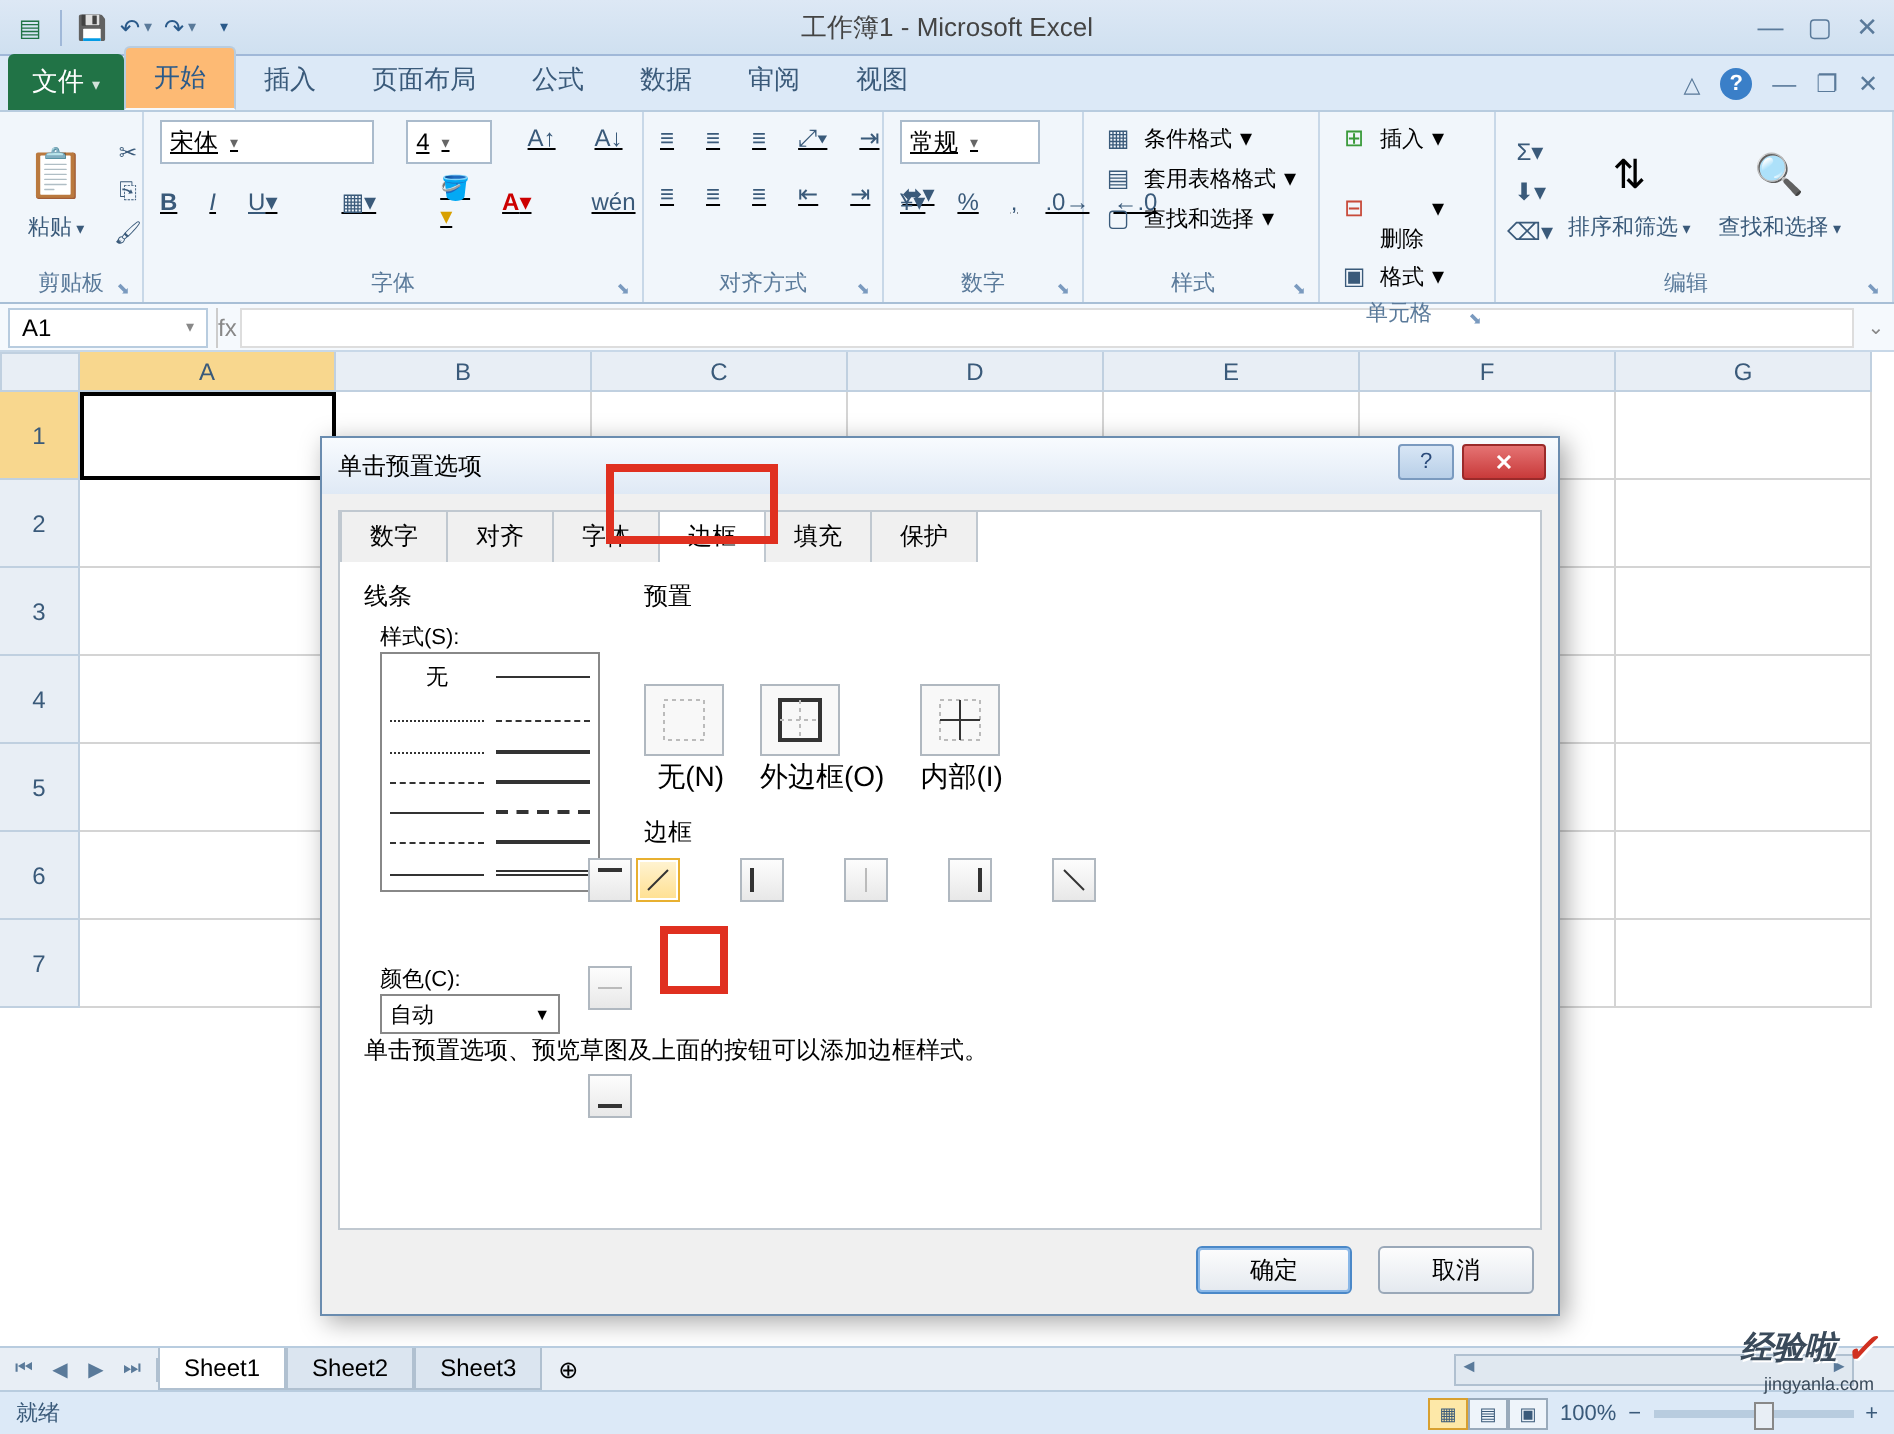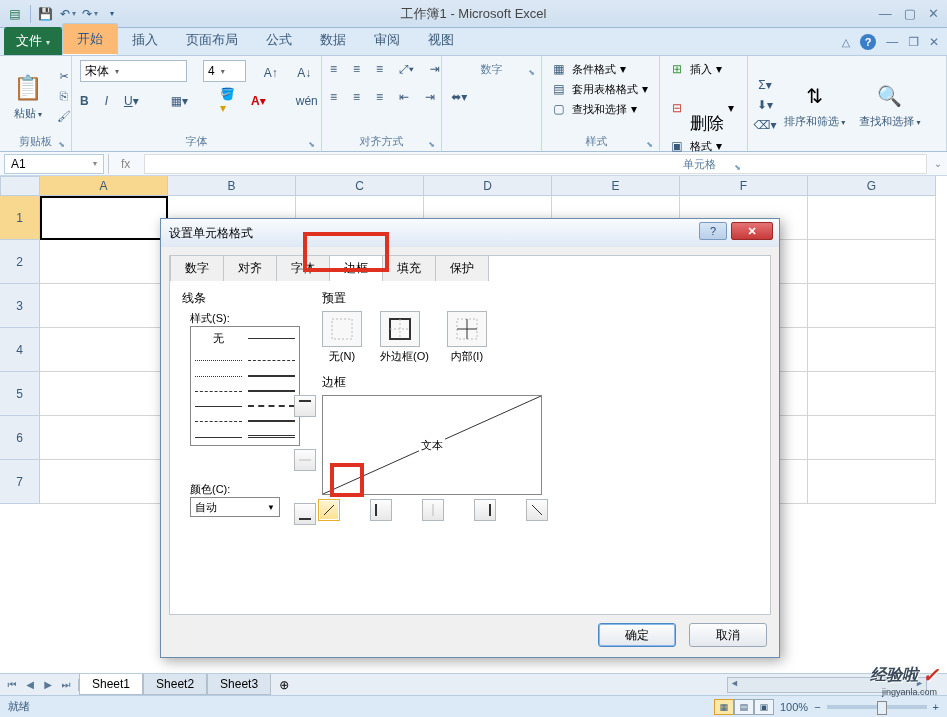--- a/index.html
+++ b/index.html
@@ -29,30 +29,30 @@
 .ribbon-group { border-right: 1px solid #c8d8e8; padding: 4px 8px 2px; display: flex; flex-direction: column; }
 .ribbon-group-body { flex: 1; display: flex; align-items: center; gap: 6px; }
 .ribbon-group-label { text-align: center; font-size: 11px; color: #5a7a9a; padding-top: 2px; position:relative; }
 .ribbon-group-label::after { content:"⬊"; font-size:8px; position:absolute; right:-2px; bottom:0; color:#7a9abf; }
 .big-btn { display: flex; flex-direction: column; align-items: center; gap: 2px; padding: 2px 4px; }
 .big-btn-icon { width: 32px; height: 32px; display: flex; align-items: center; justify-content: center; font-size: 24px; }
 .big-btn-label { font-size: 11px; color: #3a5a7a; }
 .big-btn-label::after { content:" ▾"; font-size:8px; }
 .mini-col { display: flex; flex-direction: column; gap: 2px; }
 .mini-btn { width: 20px; height: 18px; display: flex; align-items: center; justify-content: center; font-size: 11px; color: #3a5a7a; }
-.font-row { display: flex; align-items: flex-end; gap: 16px; margin-bottom: 4px; }
+.font-row { display: flex; align-items: flex-start; gap: 16px; margin-bottom: 4px; text-decoration: underline; }
 .font-sel { border: 1px solid #abc; background: #fff; height: 22px; padding: 0 4px; font-size: 12px; display: flex; align-items: center; }
 .font-sel::after { content:"▾"; font-size:8px; margin-left:6px; color:#666; }
 .sm-icon { width:18px; height:18px; display:flex; align-items:center; justify-content:center; font-size:12px; color:#3a5a7a; }
 
 
 .formula-bar { height: 24px; display: flex; align-items: center; border-bottom: 1px solid #c8d8e8; background: #f5f9fd; justify-content: space-between; }
 .name-box { width: 100px; border: 1px solid #b8ccdf; background: #fff; margin: 2px 4px; height: 20px; display: flex; align-items: center; padding: 0 6px; font-size: 12px; }
 .name-box::after { content:"▾"; margin-left:auto; font-size:8px; color:#888; }
-.fx-label { padding: 0 12px; color: #888; border-left: 1px solid #ccc; height:20px; display:flex; align-items:center; }
+.fx-label { padding: 0 0; color: #888; border-left: 1px solid #ccc; height:20px; display:flex; align-items:center; }
 .formula-input { flex: 1; background: #fff; height: 20px; border:1px solid #ddd; margin:2px; }
 .fbar-exp { width:18px; text-align:center; color:#888; font-size:10px; }
 
 
 .spreadsheet { position: relative; }
 .col-headers { display: flex; height: 20px; }
 .corner { width: 40px; background: #e8eef5; border: 1px solid #c0d0e0; }
 .col-h { flex: 0 0 128px; background: #e8eef5; border-right: 1px solid #c0d0e0; border-bottom: 1px solid #c0d0e0; text-align: center; font-size: 12px; color: #3a5a7a; line-height: 20px; }
 .col-h.sel { background: #f8d78e; }
 .rows { }
@@ -80,21 +80,21 @@
 .line-sample { border-bottom: 1px solid #333; height: 8px; }
 .line-sample.dashed { border-bottom-style: dashed; }
 .line-sample.dotted { border-bottom-style: dotted; }
 .line-sample.thick { border-bottom-width: 2px; }
 .line-sample.double { border-bottom: 3px double #333; height:8px; }
 .color-row { margin-top: 8px; }
 .color-sel { border:1px solid #888; width:90px; height:20px; display:flex; align-items:center; padding:0 4px; font-size:11px; justify-content:space-between; }
 .color-sel::after { content:"▼"; font-size:8px; }
 .preset-section { margin-left: 140px; }
 .preset-btns { display: flex; gap: 18px; margin: 4px 0 10px; }
-.preset-btn { text-align: center; font-size: 11px; }
+.preset-btn { text-align: right; font-size: 14px; margin-top: 31px; }
 .preset-icon { width: 40px; height: 36px; border: 1px solid #b0b8c0; background:#f8f8f8; margin-bottom: 2px; display:flex; align-items:center; justify-content:center; }
 .preset-icon svg { width:28px; height:28px; }
 .border-preview { position: relative; margin-left:140px; }
 .border-btns-left { position:absolute; left:-28px; top:0; display:flex; flex-direction:column; gap:32px; }
 .border-btns-bottom { display:flex; gap:30px; margin-top:4px; margin-left:-4px; }
 .bbtn { width:22px; height:22px; border:1px solid #b0b8c0; background:linear-gradient(#fdfdfd,#e8e8e8); display:flex; align-items:center; justify-content:center; }
 .bbtn.sel { border:1px solid #e8b030; background: linear-gradient(#fff4d4,#ffe090); box-shadow: inset 0 0 0 1px #fff; }
 .preview-box { width:220px; height:100px; border:1px solid #888; background:#fff; position:relative; }
 .preview-box .diag { position:absolute; left:0; top:0; width:100%; height:100%; }
 .preview-text { position:absolute; left:50%; top:50%; transform:translate(-50%,-50%); font-size:11px; background:#fff; padding:0 2px; }
@@ -227,36 +227,48 @@
         <span class="sm-icon">≡</span>
         <span class="sm-icon">⇤</span>
         <span class="sm-icon">⇥</span>
         <span class="sm-icon">⬌▾</span>
       </div>
     </div>
     <div class="ribbon-group-label">对齐方式</div>
   </div>
 
   <div class="ribbon-group" style="width:100px;">
+    <div class="ribbon-group-body" style="flex-direction:column; align-items:stretch;">
+      <div class="font-row">
+        <div class="font-sel" style="width:70px;">常规</div>
+      </div>
+      <div class="font-row">
+        <span class="sm-icon">¥▾</span>
+        <span class="sm-icon">%</span>
+        <span class="sm-icon">,</span>
+        <span class="sm-icon">.0→</span>
+        <span class="sm-icon">←.0</span>
+      </div>
+    </div>
     <div class="ribbon-group-label">数字</div>
   </div>
 
   <div class="ribbon-group" style="width:118px;">
     <div class="ribbon-group-body" style="flex-direction:column; align-items:stretch; gap:2px;">
       <div style="display:flex;align-items:center;gap:4px;"><span class="sm-icon">▦</span><span style="font-size:11px;">条件格式</span>▾</div>
       <div style="display:flex;align-items:center;gap:4px;"><span class="sm-icon">▤</span><span style="font-size:11px;">套用表格格式</span>▾</div>
       <div style="display:flex;align-items:center;gap:4px;"><span class="sm-icon">▢</span><span style="font-size:11px;">查找和选择</span>▾</div>
     </div>
     <div class="ribbon-group-label" style="padding-right:8px;">样式</div>
   </div>
 
   <div class="ribbon-group" style="width:88px;">
     <div class="ribbon-group-body" style="flex-direction:column; align-items:stretch; gap:2px;">
       <div style="display:flex;align-items:center;gap:4px;"><span class="sm-icon" style="color:#3a9a3a;">⊞</span><span style="font-size:11px;">插入</span>▾</div>
-      <div style="display:flex;align-items:center;gap:4px;"><span class="sm-icon" style="color:#c84a3a;">⊟</span><span style="font-size:17px;margin-top:32px;">删除</span>▾</div>
+      <div style="display:flex;align-items:center;gap:4px;"><span class="sm-icon" style="color:#c84a3a;">⊟</span><span style="font-size:11px;margin-top:32px;">删除</span>▾</div>
       <div style="display:flex;align-items:center;gap:4px;"><span class="sm-icon">▣</span><span style="font-size:11px;">格式</span>▾</div>
     </div>
     <div class="ribbon-group-label" style="padding-right:8px;">单元格</div>
   </div>
 
   <div class="ribbon-group" style="flex:1;">
     <div class="ribbon-group-body">
       <div class="mini-col">
         <span class="sm-icon">Σ▾</span>
         <span class="sm-icon">⬇▾</span>
@@ -264,20 +276,21 @@
       </div>
       <div class="big-btn">
         <div class="big-btn-icon" style="font-size:20px;">⇅</div>
         <div class="big-btn-label" style="font-size:11px;">排序和筛选</div>
       </div>
       <div class="big-btn">
         <div class="big-btn-icon" style="font-size:20px;">🔍</div>
         <div class="big-btn-label" style="font-size:11px;">查找和选择</div>
       </div>
     </div>
+    <div class="ribbon-group-label" style="padding-right:8px;">编辑</div>
   </div>
 </div>
 
 <div class="formula-bar">
   <div class="name-box">A1</div>
   <div class="fx-label">fx</div>
   <div class="formula-input"></div>
   <div class="fbar-exp">⌄</div>
 </div>
 
@@ -361,21 +374,21 @@
         <div class="cell"></div>
         <div class="cell"></div>
         <div class="cell"></div>
         <div class="cell"></div>
       </div>
   </div>
 </div>
 
 <div class="dialog">
   <div class="dlg-title">
-    <span>设置单元格格式</span>
+    <span>单击预置选项</span>
     <div class="dlg-title-controls">
       <div class="dlg-help">?</div>
       <div class="dlg-close">✕</div>
     </div>
   </div>
   <div class="dlg-tabs-wrap">
     <div class="dlg-tabs">
       <div class="dlg-tab">数字</div>
       <div class="dlg-tab">对齐</div>
       <div class="dlg-tab">字体</div>
@@ -460,26 +473,20 @@
               <svg width="14" height="14">
                 <line x1="1" y1="7" x2="13" y2="7" stroke="#bbb"></line>
               </svg>
             </div>
           <div class="bbtn">
               <svg width="14" height="14">
                 <line x1="1" y1="12" x2="13" y2="12" stroke="#333" stroke-width="2"></line>
               </svg>
             </div>
         </div>
-        <div class="preview-box">
-          <svg class="diag">
-              <line x1="0" y1="100%" x2="100%" y2="0" stroke="#333" stroke-width="1"></line>
-            </svg>
-          <div class="preview-text">文本</div>
-        </div>
         <div class="border-btns-bottom">
           <div class="bbtn sel">
               <svg width="14" height="14">
                 <line x1="2" y1="12" x2="12" y2="2" stroke="#333"></line>
               </svg>
             </div>
           <div class="bbtn">
               <svg width="14" height="14">
                 <line x1="2" y1="1" x2="2" y2="13" stroke="#333" stroke-width="2"></line>
               </svg>
@@ -494,20 +501,21 @@
                 <line x1="12" y1="1" x2="12" y2="13" stroke="#333" stroke-width="2"></line>
               </svg>
             </div>
           <div class="bbtn">
               <svg width="14" height="14">
                 <line x1="2" y1="2" x2="12" y2="12" stroke="#333"></line>
               </svg>
             </div>
         </div>
       </div>
+      <div class="hint-text">单击预置选项、预览草图及上面的按钮可以添加边框样式。</div>
     </div>
   </div>
   <div class="dlg-buttons">
     <div class="dlg-btn default">确定</div>
     <div class="dlg-btn">取消</div>
   </div>
 
   <div class="red-box" style="left:303px; top:232px; width:86px; height:40px; position:fixed;"></div>
   <div class="red-box" style="left:330px; top:463px; width:34px; height:34px; position:fixed;"></div>
 </div>

